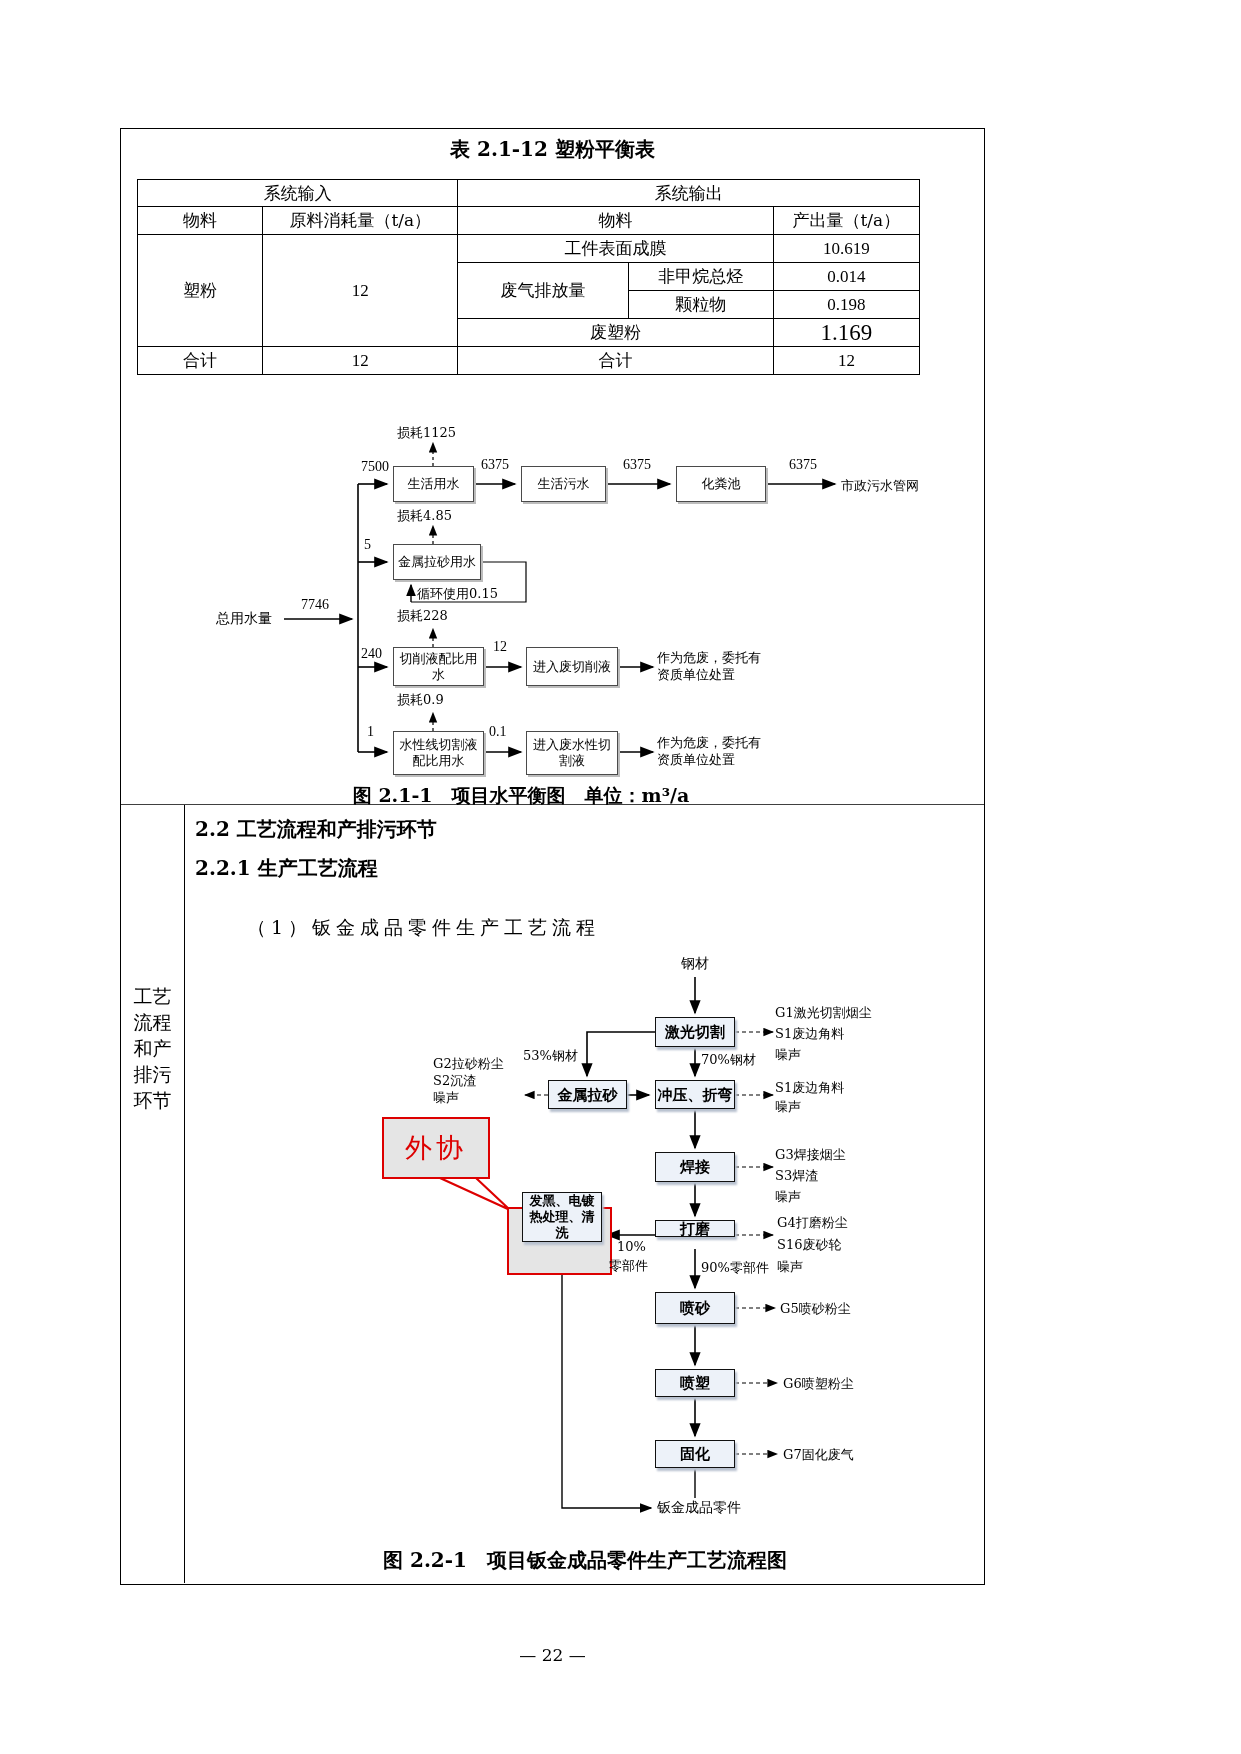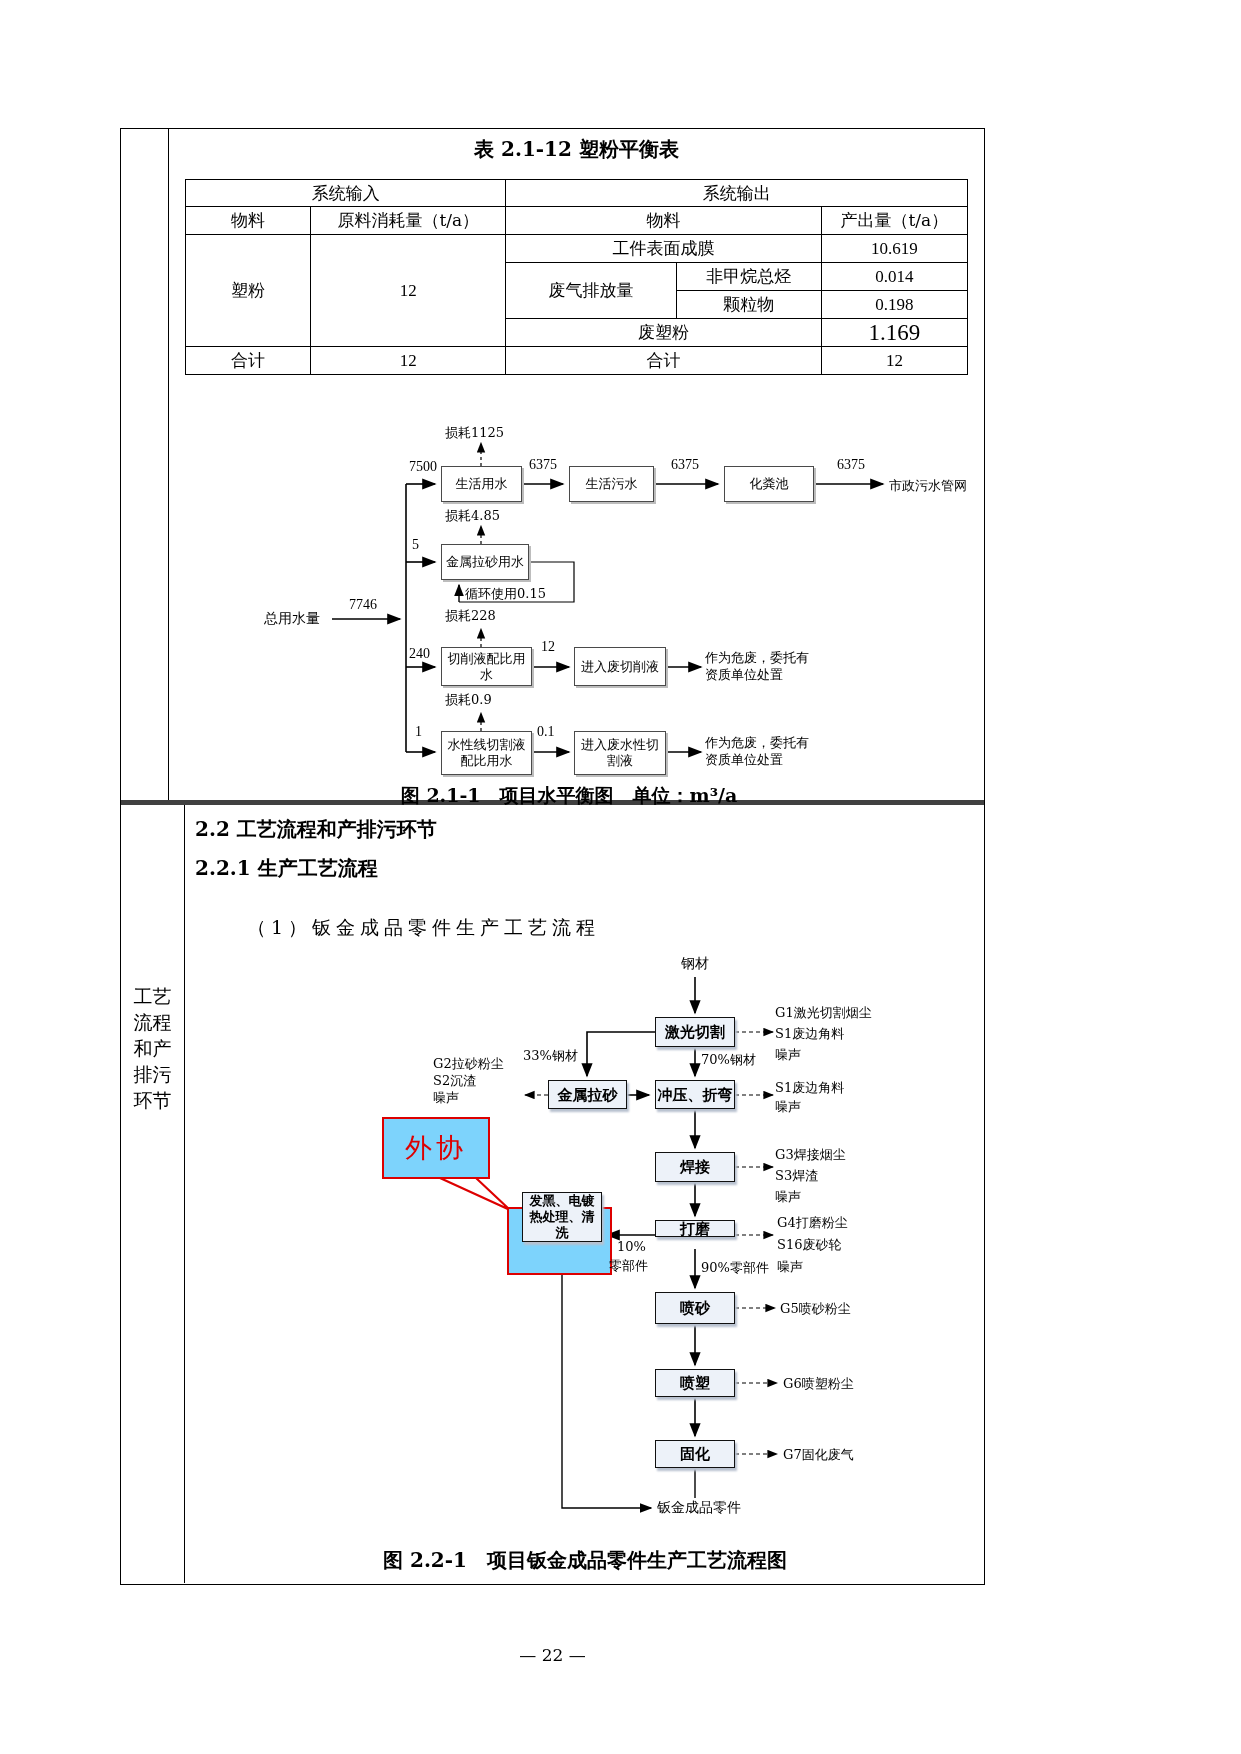--- a/index.html
+++ b/index.html
@@ -3,21 +3,21 @@
 <meta charset="utf-8">
 <style>
   html,body { margin:0; padding:0; background:#fff; }
   .page {
     position:relative; width:1241px; height:1754px; background:#fff;
     font-family:"DejaVu Serif","Liberation Serif",serif; color:#000;
   }
   .frame { position:absolute; left:120px; top:128px; width:865px; height:1457px;
            border:1.5px solid #000; box-sizing:border-box; }
   .frow { display:flex; box-sizing:border-box; }
-  .row1 { height:676px; border-bottom:5px solid #404040; }
+  .row1 { height:676px; border-bottom:1px solid #404040;flex-direction:column; }
   .row2 { height:778px; }
   .label-cell { width:64px; border-right:1px solid #000; box-sizing:border-box; position:relative; }
   .content-cell { flex:1; position:relative; }
   .vlabel { position:absolute; top:178px; left:0; width:100%; text-align:center;
             font-size:19px; line-height:26px; }
   .tbl-title { margin-top:6px; height:28px; text-align:center; font-weight:bold; font-size:20px; line-height:28px; }
   table.balance { border-collapse:collapse; table-layout:fixed; width:783px; margin:16px;
                   border:1.5px solid #000; }
   table.balance td { border:1px solid #000; text-align:center; vertical-align:middle;
                      font-size:17px; padding:0; overflow:hidden; }
@@ -30,21 +30,21 @@
           font-size:13px; line-height:16px; }
   .pbox { border:1.6px solid #111; background:#edf2f9; box-shadow:2px 3px 2px #b8c1cf;
           display:flex; align-items:center; justify-content:center; text-align:center;
           font-size:15px; font-weight:bold; line-height:16px; }
   .lbl { font-size:13px; white-space:nowrap; }
   .num { font-family:"Liberation Serif","DejaVu Serif",serif; font-size:14px; white-space:nowrap; }
   .em3 { font-size:13px; }
   .caption { text-align:center; font-weight:bold; font-size:20px; }
   .h-bold { font-weight:bold; font-size:20px; line-height:32px; padding-left:10px; }
   .item-line { font-size:19px; line-height:30px; padding-left:62px; letter-spacing:5px; }
-  .redbox { border:2.5px solid #dd0000; background:#7dd3fc; }
+  .redbox { border:2.5px solid #dd0000; background:#e5e5e5; }
   .red-text { color:#dd0000; }
   .page-number { position:absolute; left:120px; top:1645px; width:865px; text-align:center;
                  font-size:17px; }
   svg.lines { position:absolute; left:0; top:0; pointer-events:none; }
 </style>
 </head>
 <body>
 
 <div class="page">
   <div class="frame">
@@ -220,21 +220,21 @@
 
           <div class="abs lbl" style="left:480px;top:8px;width:60px;text-align:center;font-size:14px">钢材</div>
 
           <div class="abs pbox" style="left:470px;top:70px;width:80px;height:30px">激光切割</div>
           <div class="abs em3" style="left:590px;top:55px;width:130px;line-height:21px">
             <div>G1激光切割烟尘</div>
             <div>S1废边角料</div>
             <div>噪声</div>
           </div>
 
-          <div class="abs lbl" style="left:338px;top:100px">33%钢材</div>
+          <div class="abs lbl" style="left:338px;top:100px">53%钢材</div>
           <div class="abs lbl" style="left:516px;top:104px">70%钢材</div>
 
           <div class="abs pbox" style="left:363px;top:133px;width:79px;height:29px">金属拉砂</div>
           <div class="abs pbox" style="left:470px;top:133px;width:80px;height:29px">冲压、折弯</div>
           <div class="abs em3" style="left:248px;top:108px;width:88px;line-height:17px">
             <div>G2拉砂粉尘</div>
             <div>S2沉渣</div>
             <div>噪声</div>
           </div>
           <div class="abs em3" style="left:590px;top:131px;width:120px;line-height:19px">

